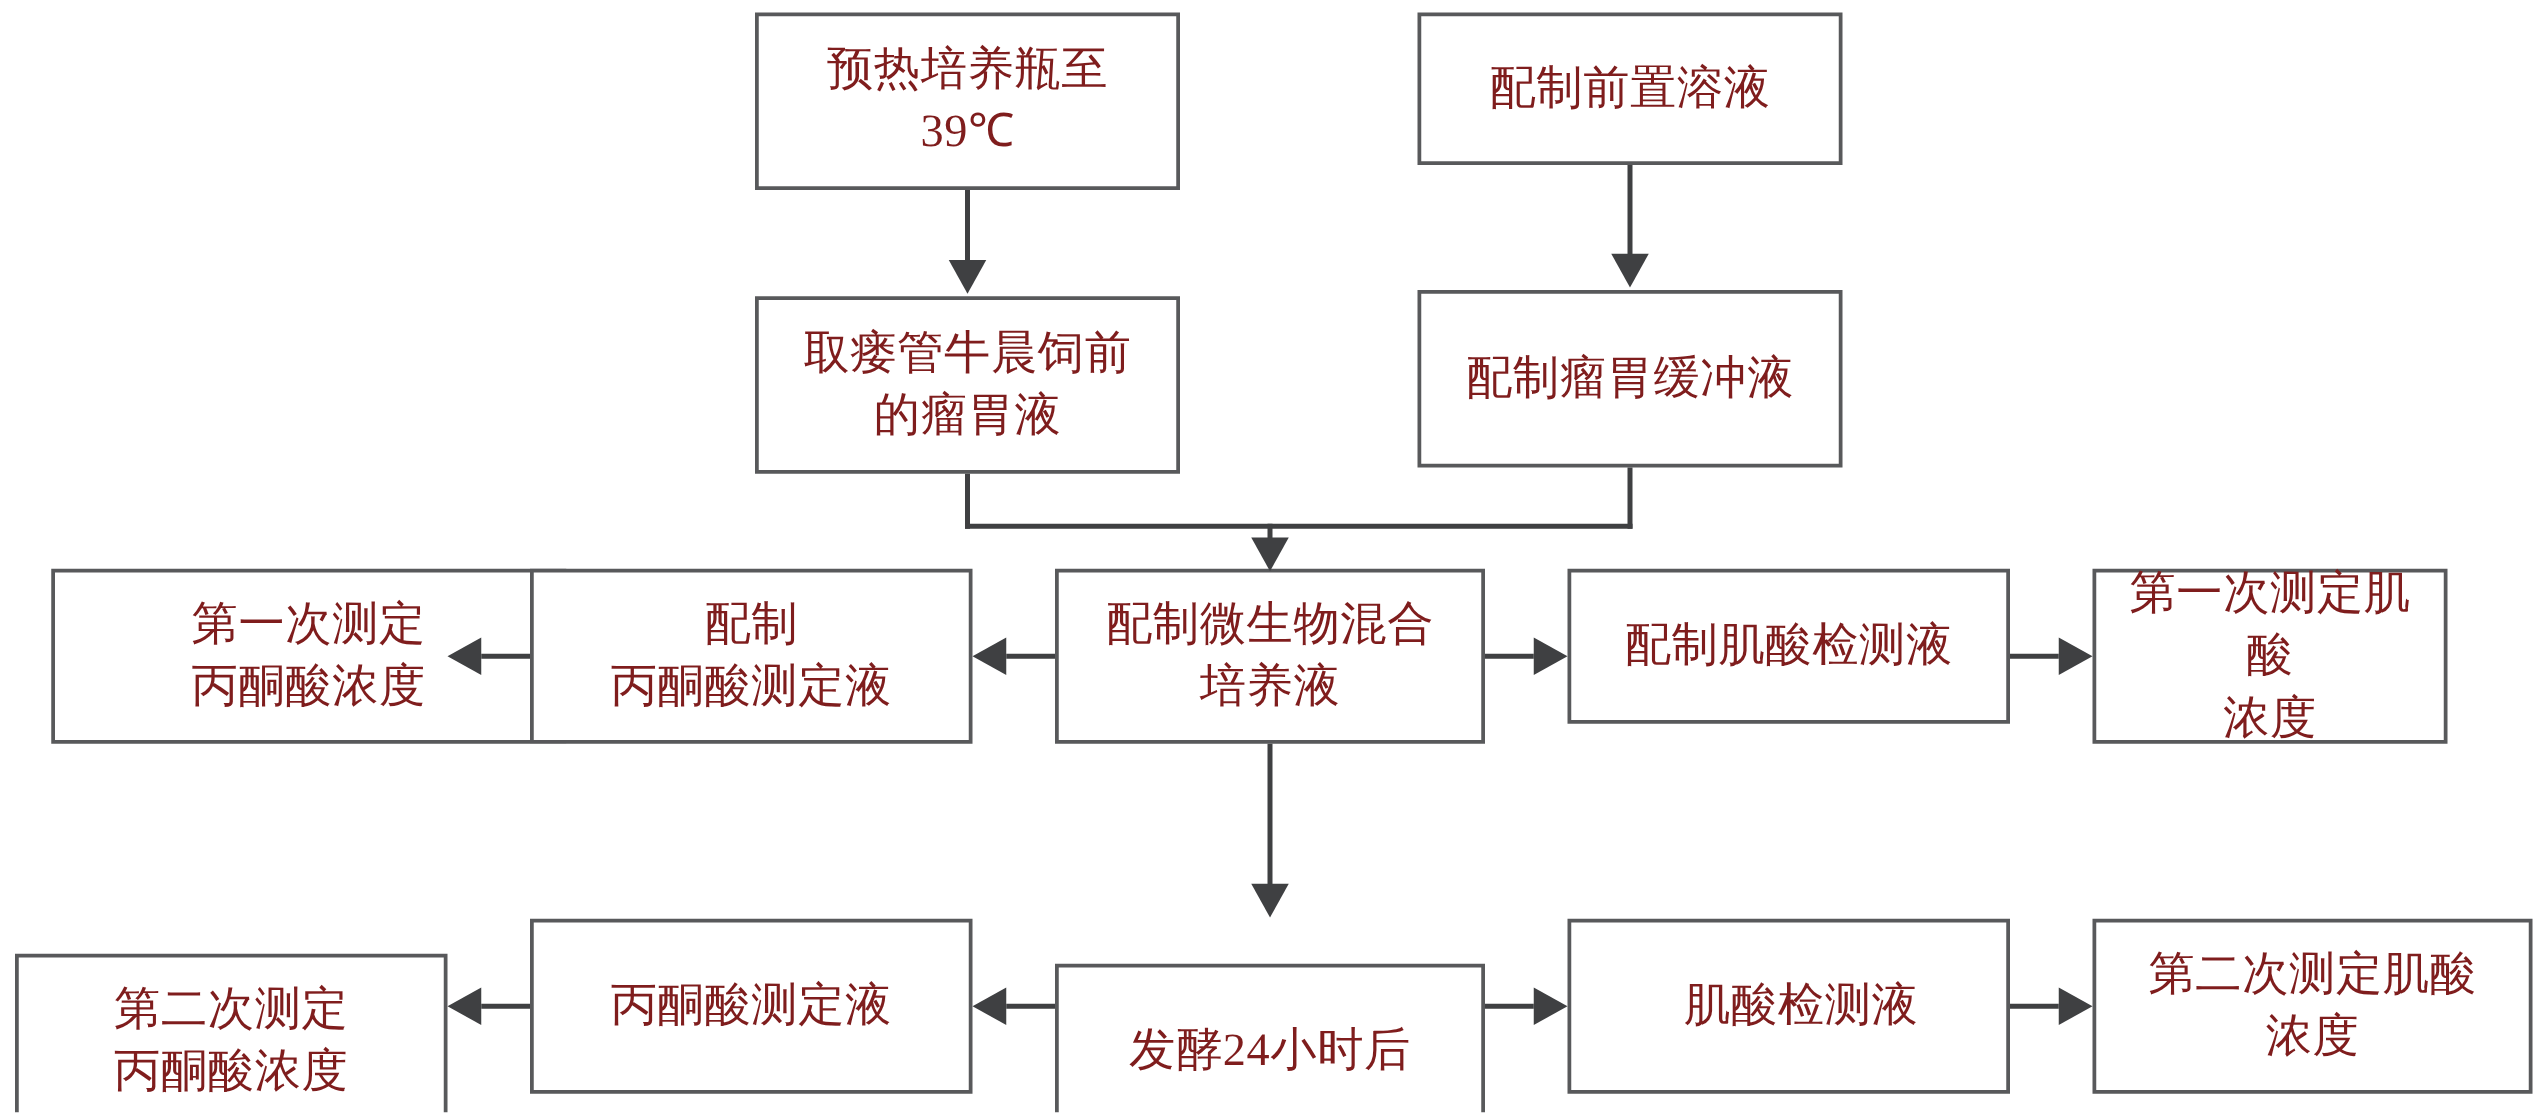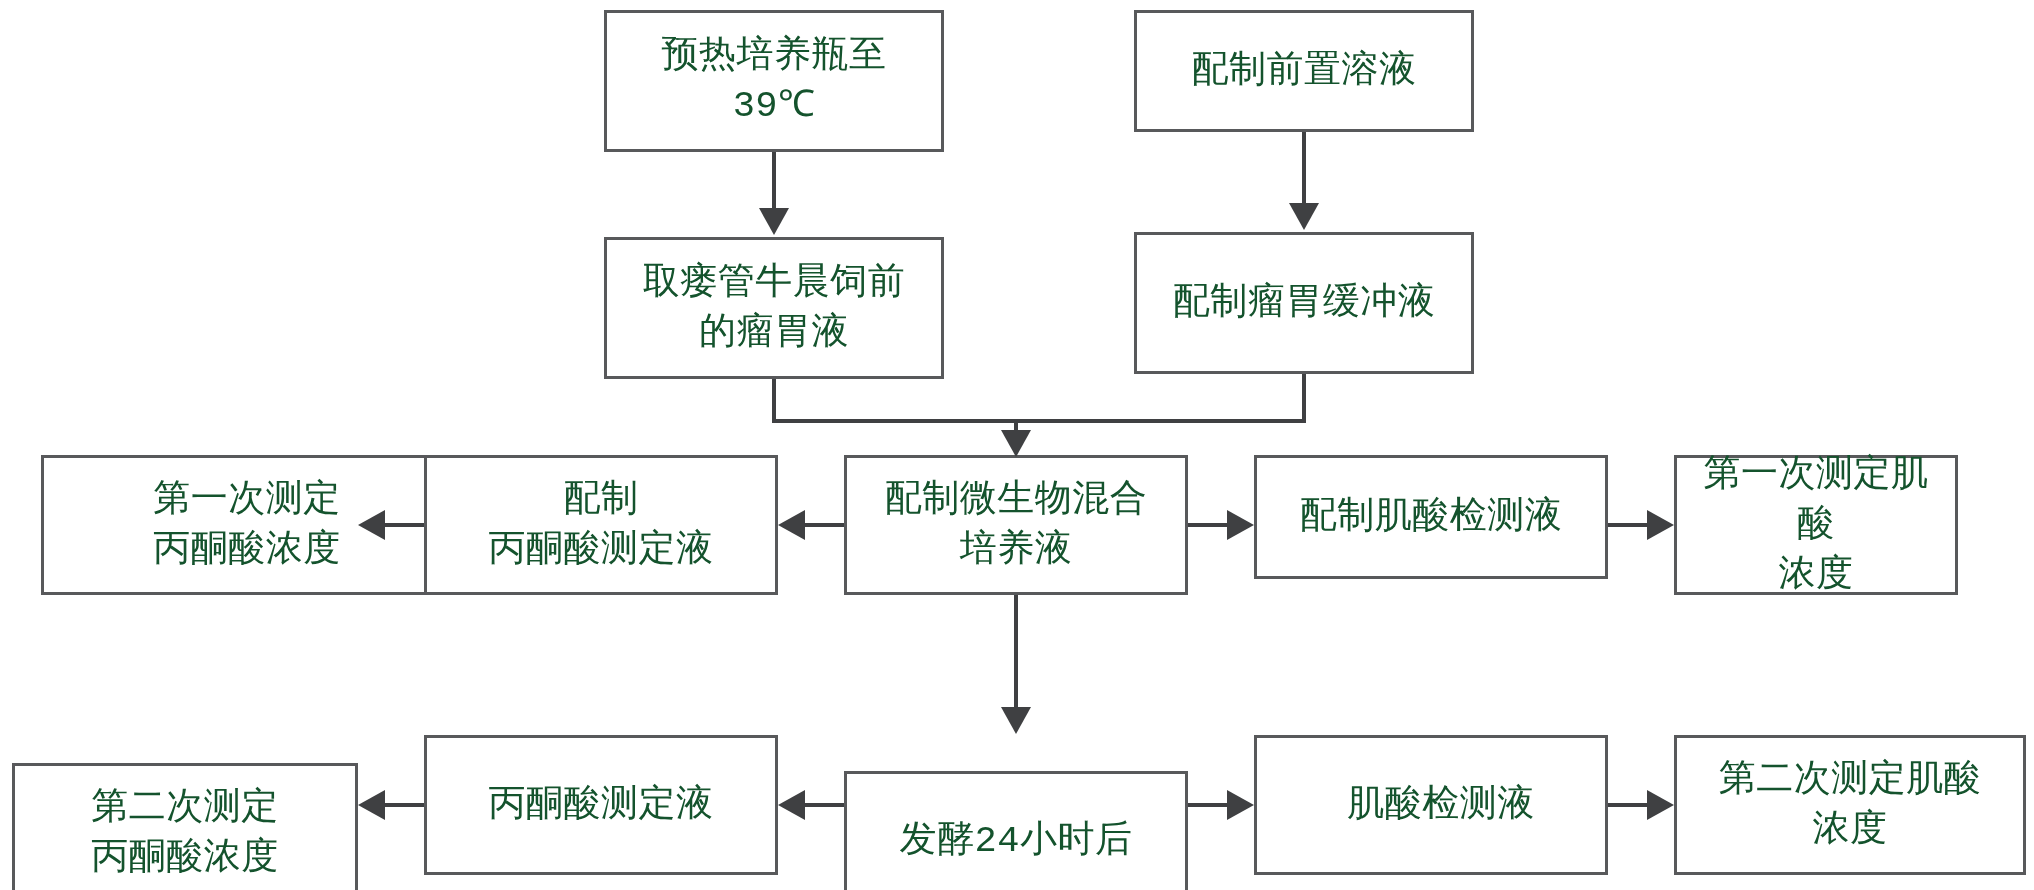--- a/index.html
+++ b/index.html
@@ -20,22 +20,22 @@
   }
   .node {
     position: absolute;
     box-sizing: border-box;
     border: 3px solid #58595b;
     background: #ffffff;
     display: flex;
     align-items: center;
     justify-content: center;
     text-align: center;
-    color: #14532d;
-    font-family: Liberation Mono, monospace;
+    color: #7f1d1d;
+    font-family: Liberation Serif, serif;
     font-size: 37px;
     line-height: 1.36;
     letter-spacing: 0.5px;
     white-space: pre-line;
     padding: 4px 8px;
   }
   .edge-line {
     position: absolute;
     background: #3f4042;
   }

